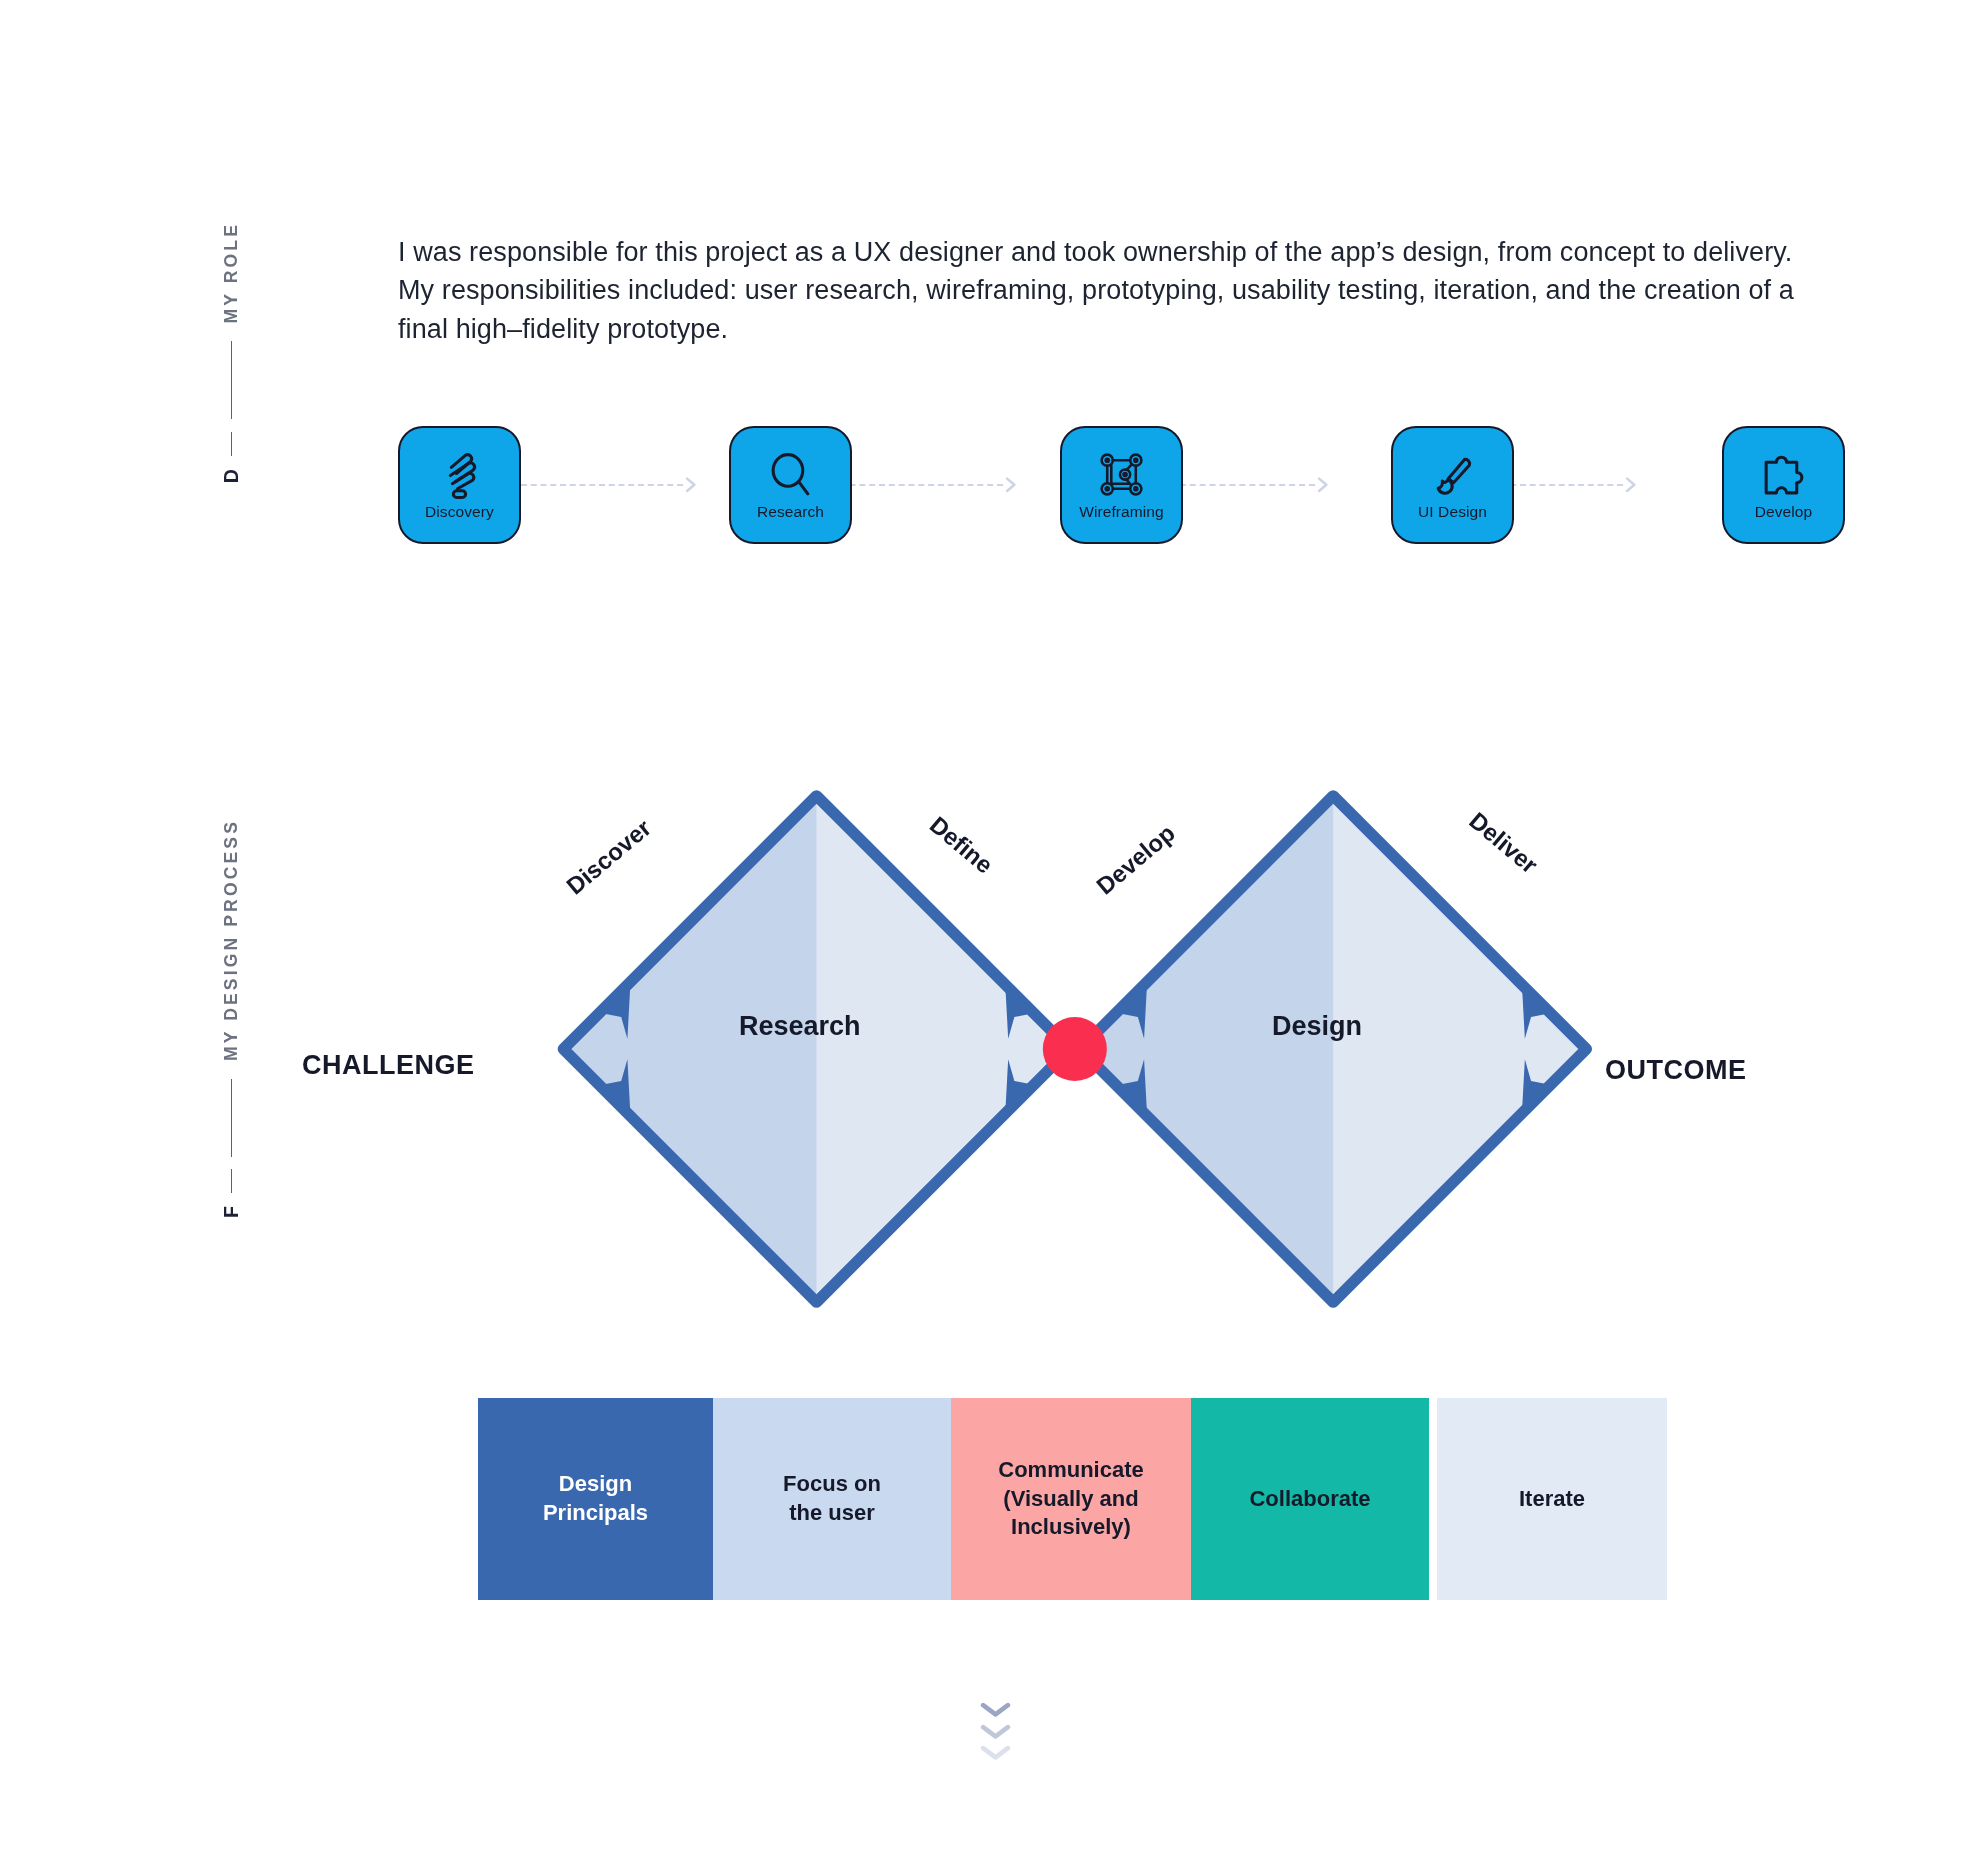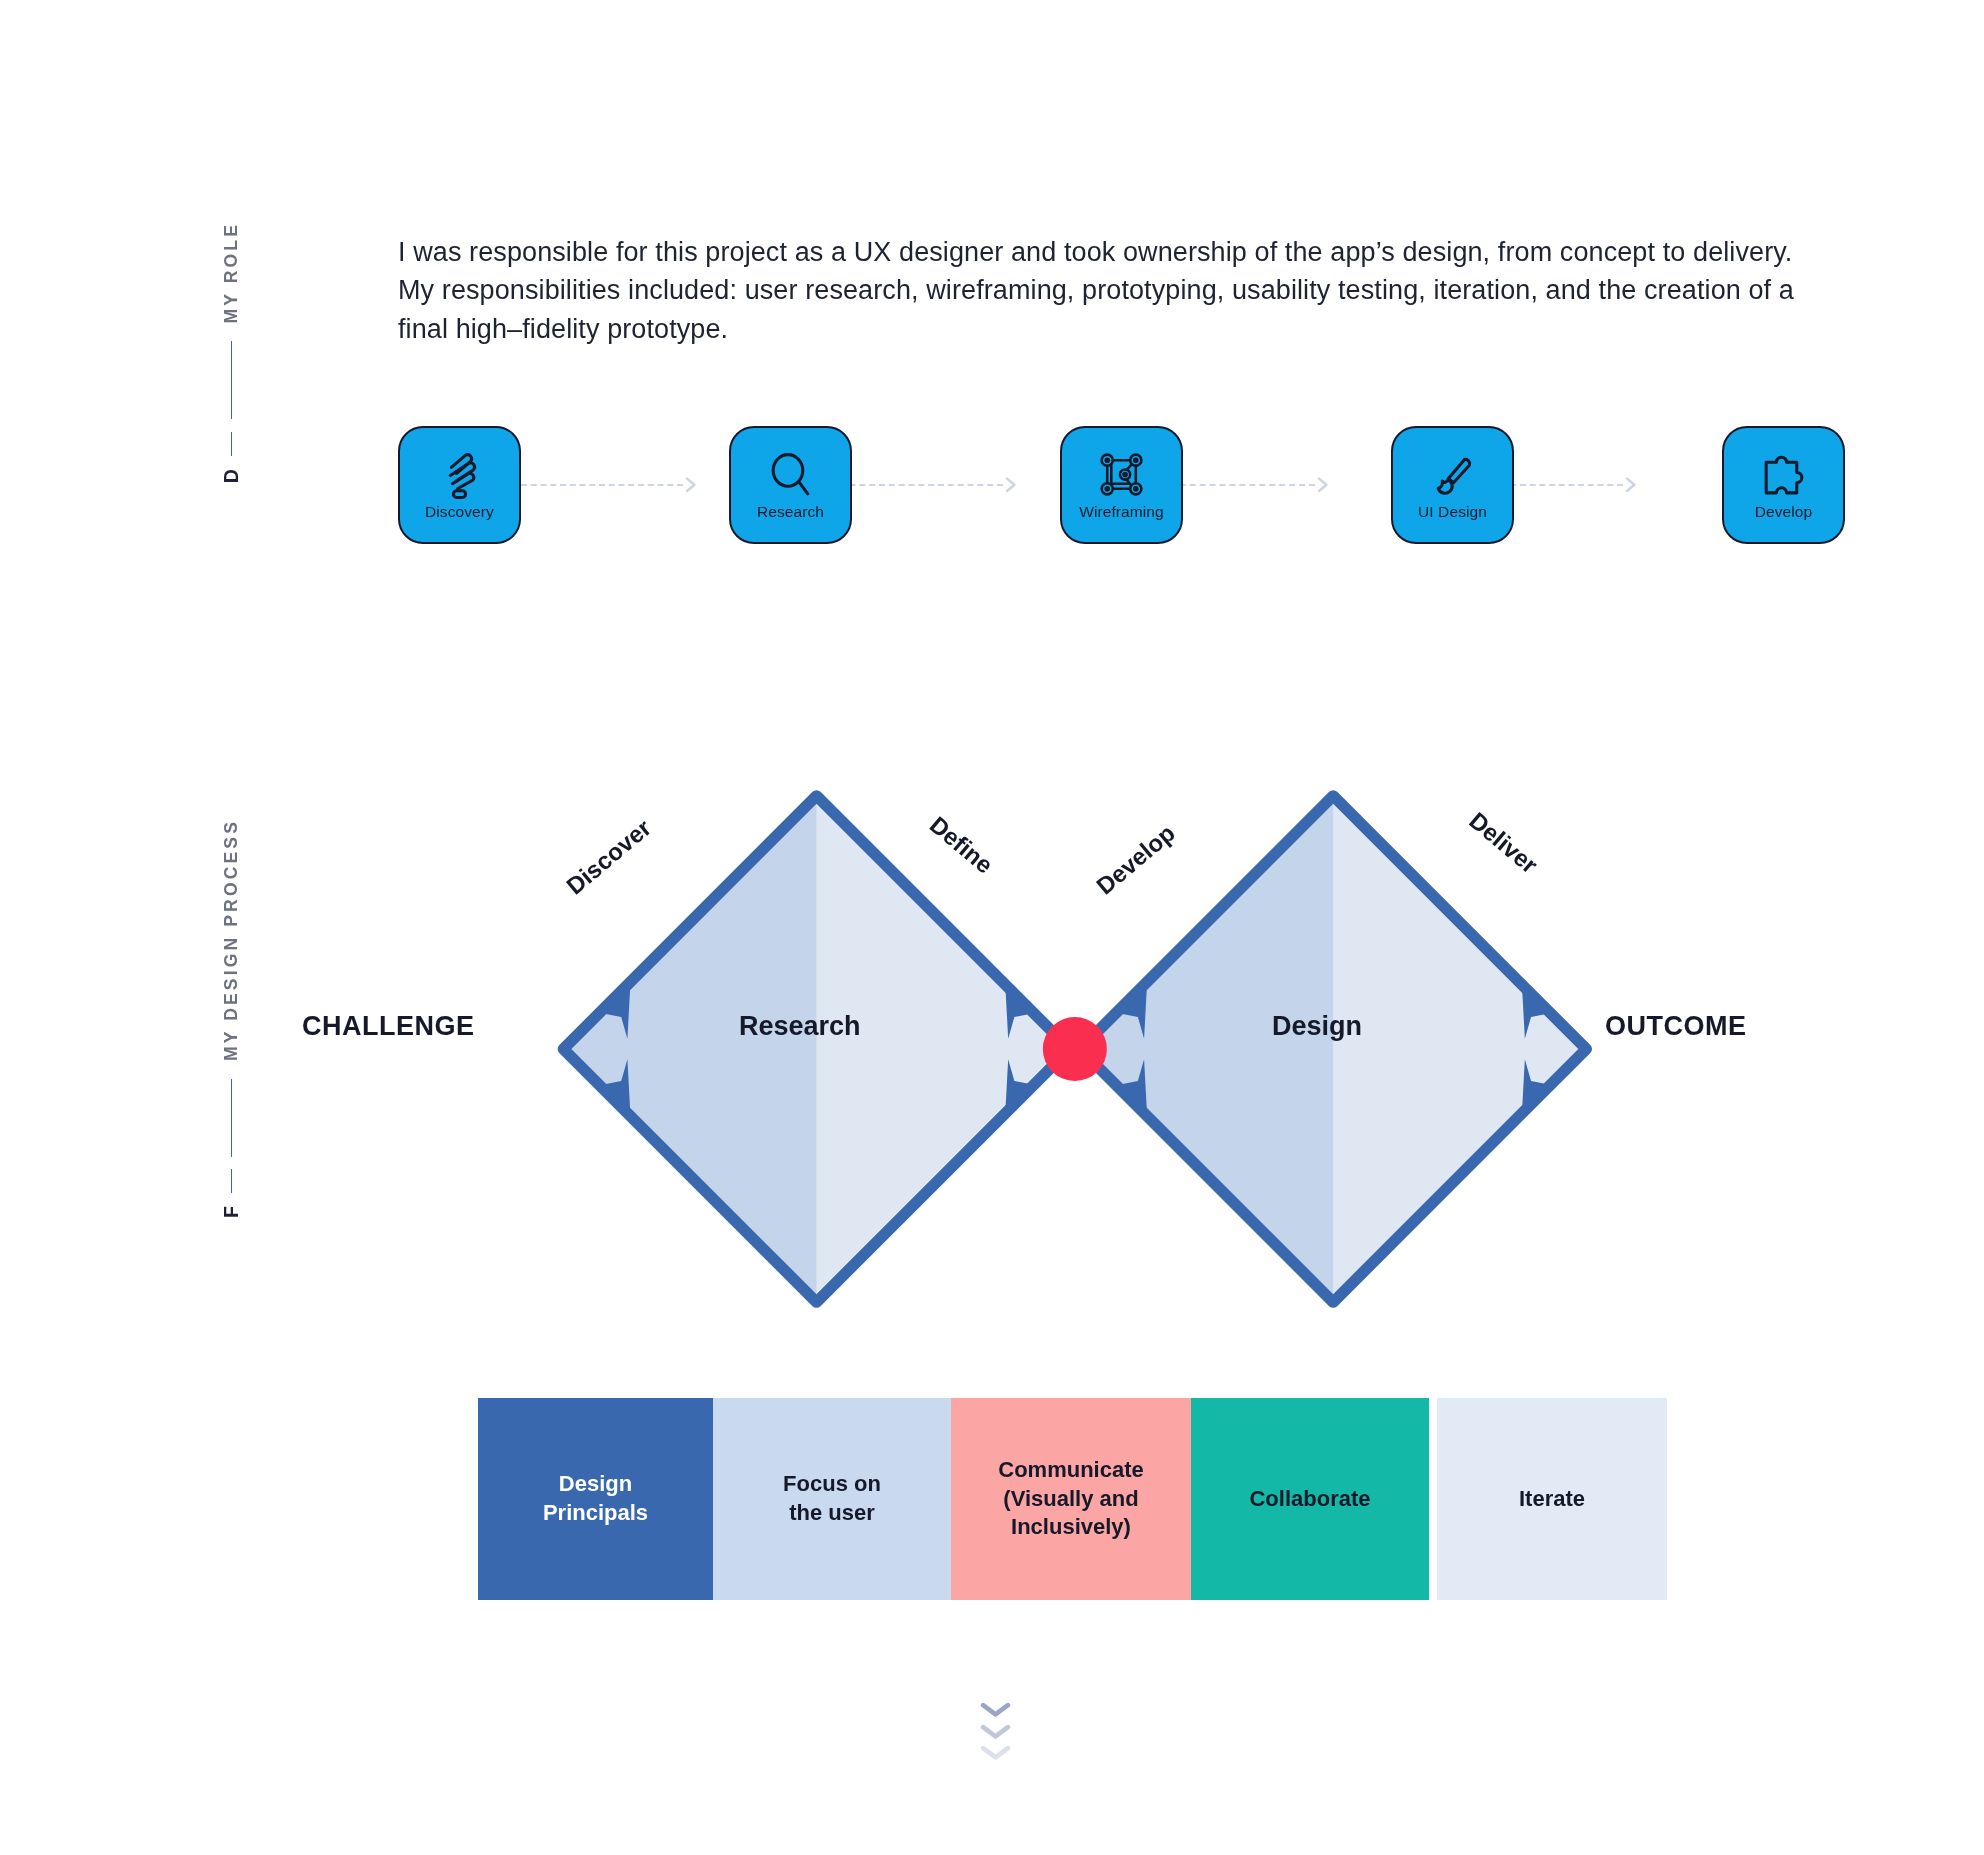--- a/index.html
+++ b/index.html
@@ -73,22 +73,22 @@
   }
   .conn-chev { margin-left: 1px; display:block; }
 
   
   .dd { position: absolute; left: 289px; top: 739px; width: 1551px; height: 620px; }
   .dd svg { display:block; }
   .side-label {
     position: absolute; top: 1011px;
     font-size: 27px; font-weight: 700; color: #15192a; letter-spacing: 0.5px;
   }
-  .side-label.left  { left: 302px; }
-  .side-label.right { left: 1605px; }
+  .side-label.left  { left: 302px; margin-top: 39px; }
+  .side-label.right { left: 1605px; margin-top: 44px; }
 
   .diamond-title {
     position: absolute; font-size: 27px; font-weight: 700; color: #15192a;
   }
   .dt-research { left: 739px; top: 1011px; }
   .dt-design   { left: 1272px; top: 1011px; }
 
   .rot-label {
     position: absolute;
     font-size: 24px; font-weight: 700; color: #15192a;

